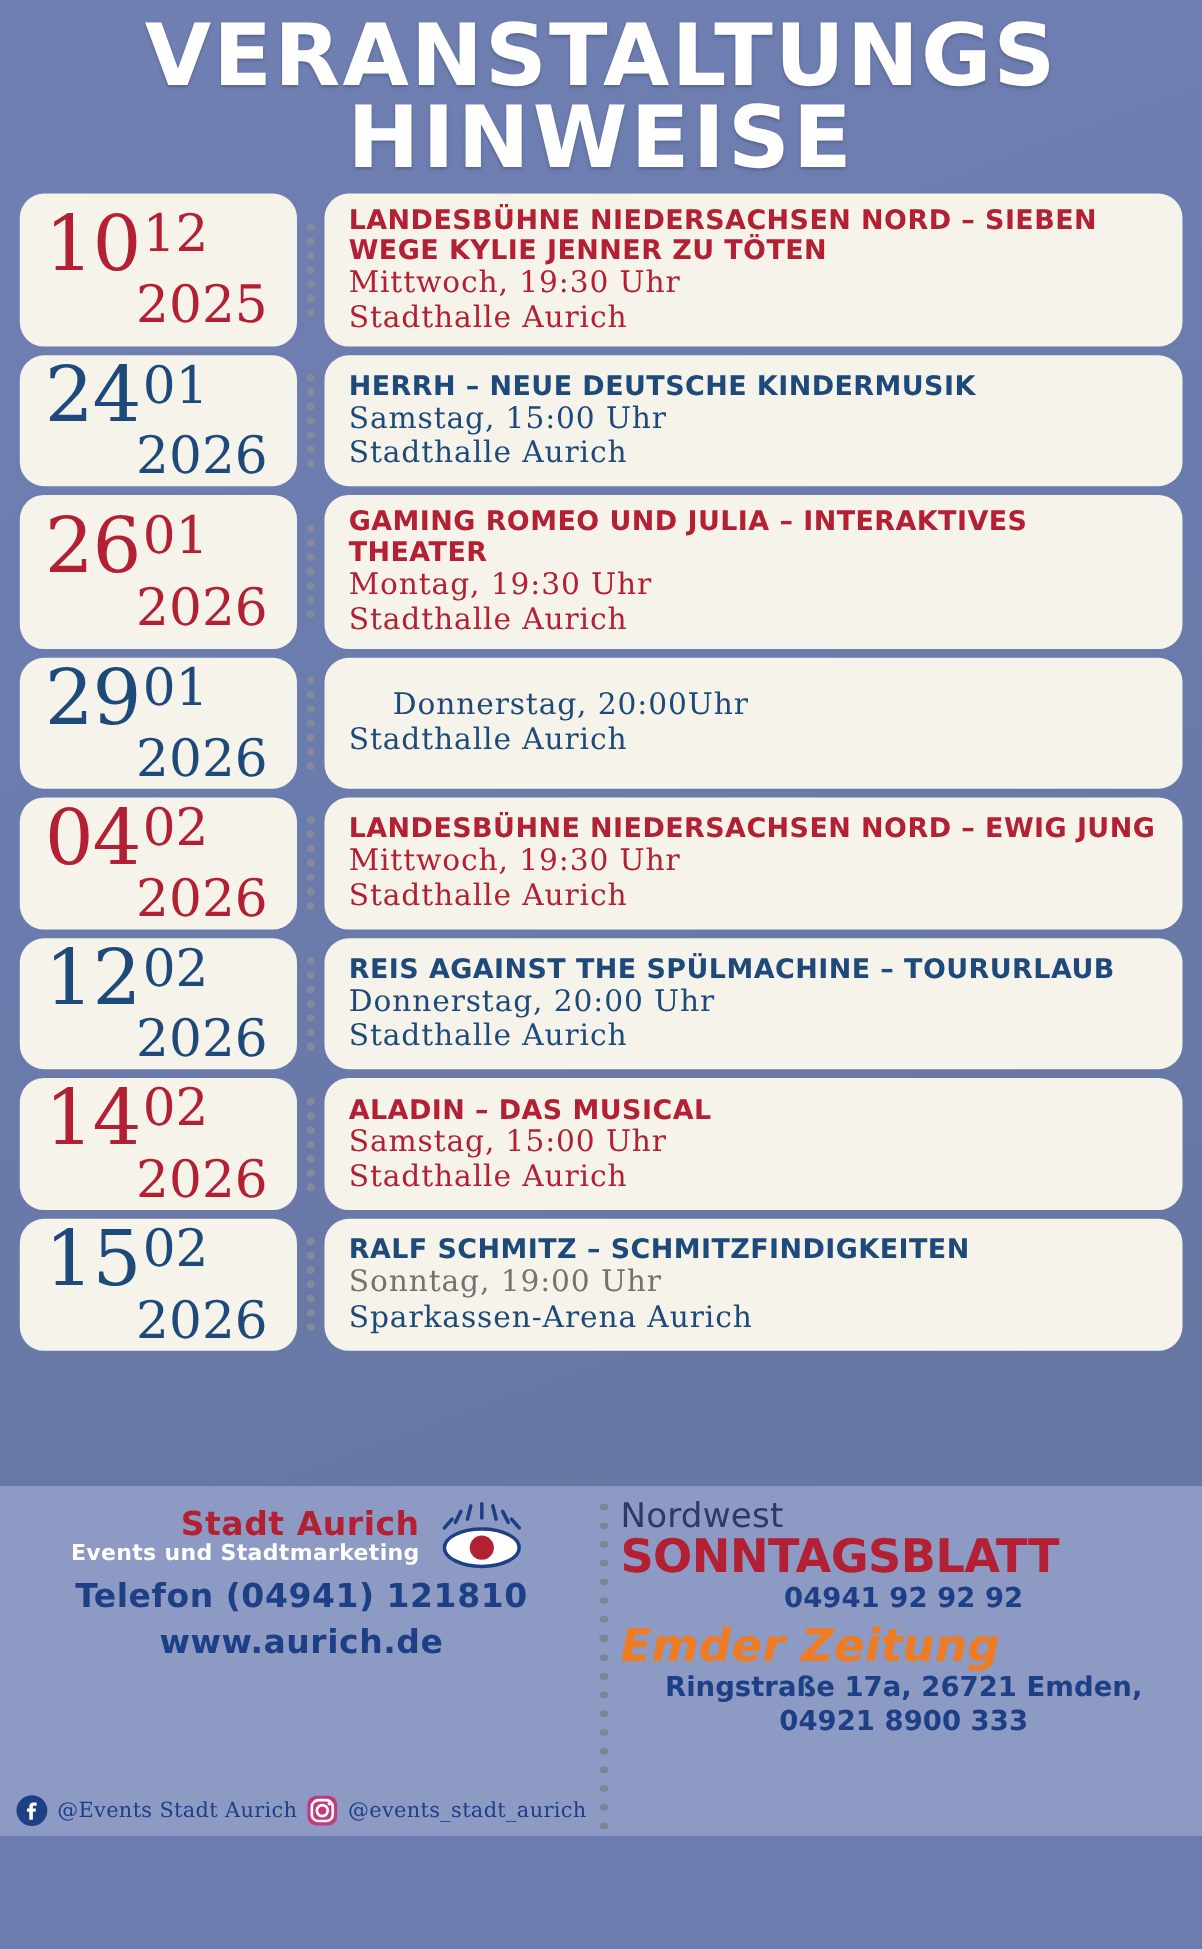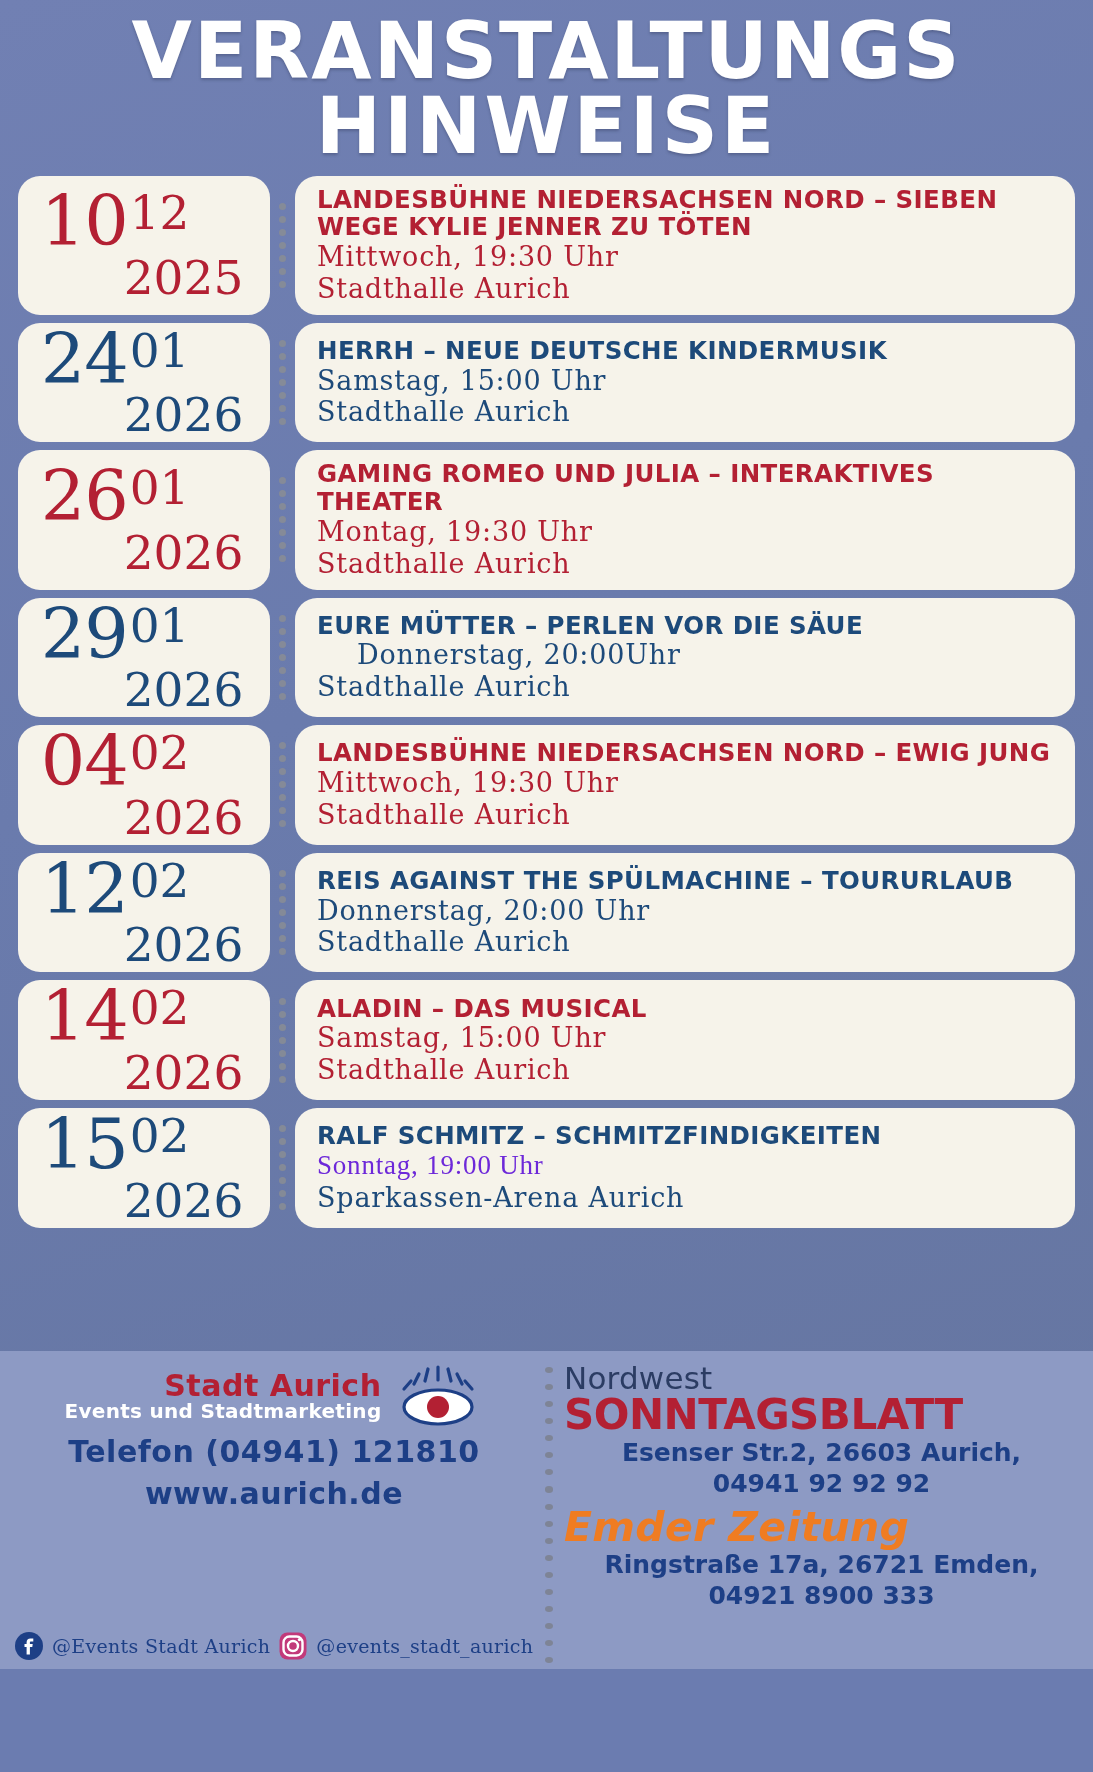--- a/index.html
+++ b/index.html
@@ -342,21 +342,20 @@
         <div class="dots">
           <span></span>
           <span></span>
           <span></span>
           <span></span>
           <span></span>
           <span></span>
           <span></span>
         </div>
         <div class="info-card">
-          <div class="ev-title" style="color: rgb(29, 74, 122);">EURE MÜTTER – PERLEN VOR DIE SÄUE</div>
           <div class="ev-time" style="color: rgb(29, 74, 122); margin-left: 40px;">Donnerstag, 20:00Uhr</div>
           <div class="ev-place" style="color: rgb(29, 74, 122);">Stadthalle Aurich</div>
         </div>
       </div>
       <div class="event-row">
         <div class="date-card">
           <div class="date-inner" style="color: rgb(179, 32, 51);">
             <span class="day">04</span>
             <div class="my">
               <span class="month">02</span>
@@ -443,21 +442,21 @@
           <span></span>
           <span></span>
           <span></span>
           <span></span>
           <span></span>
           <span></span>
           <span></span>
         </div>
         <div class="info-card">
           <div class="ev-title" style="color: rgb(29, 74, 122);">RALF SCHMITZ – SCHMITZFINDIGKEITEN</div>
-          <div class="ev-time" style="color: #6d28d9; font-family: Liberation Serif, serif;">Sonntag, 19:00 Uhr</div>
+          <div class="ev-time" style="color: #737373;">Sonntag, 19:00 Uhr</div>
           <div class="ev-place" style="color: rgb(29, 74, 122);">Sparkassen-Arena Aurich</div>
         </div>
       </div>
     </div>
 
   <div class="footer">
 
     <div class="footer-left">
       <div class="brandline">
         <div class="brandtext">
@@ -514,20 +513,19 @@
         <span></span>
         <span></span>
       <span></span>
         <span></span>
         <span></span>
     </div>
 
     <div class="footer-right">
       <div class="nw">Nordwest</div>
       <div class="sonntagsblatt">SONNTAGSBLATT</div>
-      <div class="addr">Esenser Str.2, 26603 Aurich,</div>
       <div class="addr">04941 92 92 92</div>
       <div class="emder">Emder Zeitung</div>
       <div class="addr">Ringstraße 17a, 26721 Emden,</div>
       <div class="addr">04921 8900 333</div>
     </div>
   </div>
 </div>
 
 </body></html>

